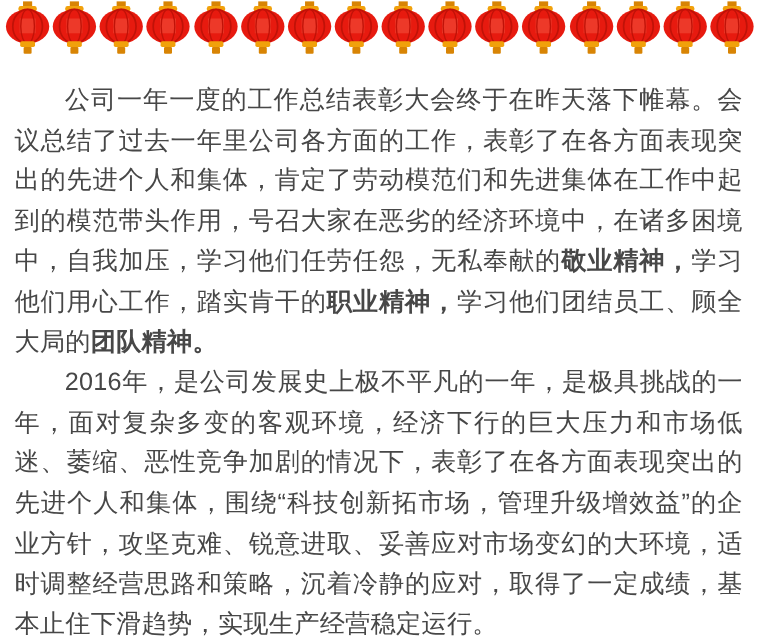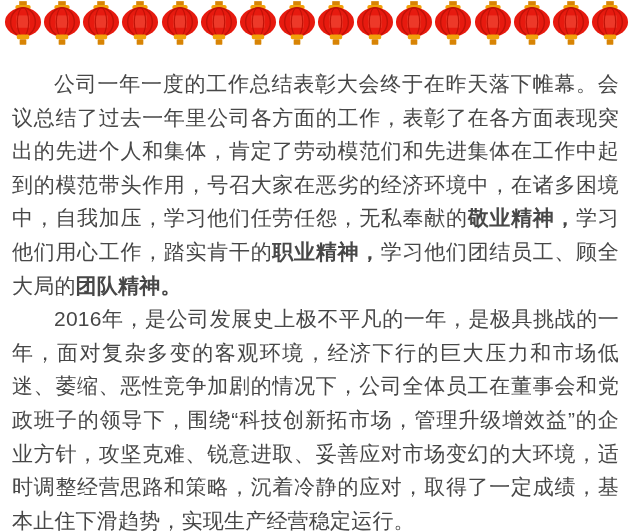--- a/index.html
+++ b/index.html
@@ -208,15 +208,15 @@
         <ellipse cx="20" cy="22" rx="19" ry="15" fill="#e71a0f"></ellipse>
         <rect x="13" y="15" width="14" height="13" fill="#ef4433" opacity="0.75"></rect>
         <ellipse cx="20" cy="22" rx="13" ry="15" fill="none" stroke="#c01208" stroke-width="1.5"></ellipse>
         <ellipse cx="20" cy="22" rx="6" ry="15" fill="none" stroke="#c01208" stroke-width="1.2"></ellipse>
         <rect x="13.5" y="35" width="13" height="5" rx="1.5" fill="#f1a10b"></rect>
         <rect x="16.5" y="40" width="7" height="6" rx="1" fill="#d88404"></rect>
       </svg>
     </div>
   <div class="article">
     <p class="para" style="color: rgb(71, 71, 71);"><span>公司一年一度的工作总结表彰大会终于在昨天落下帷幕。会议总结了过去一年里公司各方面的工作，表彰了在各方面表现突出的先进个人和集体，肯定了劳动模范们和先进集体在工作中起到的模范带头作用，号召大家在恶劣的经济环境中，在诸多困境中，自我加压，学习他们任劳任怨，无私奉献的</span><span class="bold">敬业精神，</span><span>学习他们用心工作，踏实肯干的</span><span class="bold">职业精神，</span><span>学习他们团结员工、顾全大局的</span><span class="bold">团队精神。</span></p>
-    <p class="para" style="color: rgb(71, 71, 71);"><span>2016年，是公司发展史上极不平凡的一年，是极具挑战的一年，面对复杂多变的客观环境，经济下行的巨大压力和市场低迷、萎缩、恶性竞争加剧的情况下，公司全体员工在董事会和党政班子的领导下，围绕“科技创新拓市场，管理升级增效益”的企业方针，攻坚克难、锐意进取、妥善应对市场变幻的大环境，适时调整经营思路和策略，沉着冷静的应对，取得了一定成绩，基本止住下滑趋势，实现生产经营稳定运行。</span></p>
+    <p class="para" style="color: rgb(71, 71, 71);"><span>2016年，是公司发展史上极不平凡的一年，是极具挑战的一年，面对复杂多变的客观环境，经济下行的巨大压力和市场低迷、萎缩、恶性竞争加剧的情况下，表彰了在各方面表现突出的先进个人和集体，围绕“科技创新拓市场，管理升级增效益”的企业方针，攻坚克难、锐意进取、妥善应对市场变幻的大环境，适时调整经营思路和策略，沉着冷静的应对，取得了一定成绩，基本止住下滑趋势，实现生产经营稳定运行。</span></p>
   </div>
 </div>
 
 </body></html>

